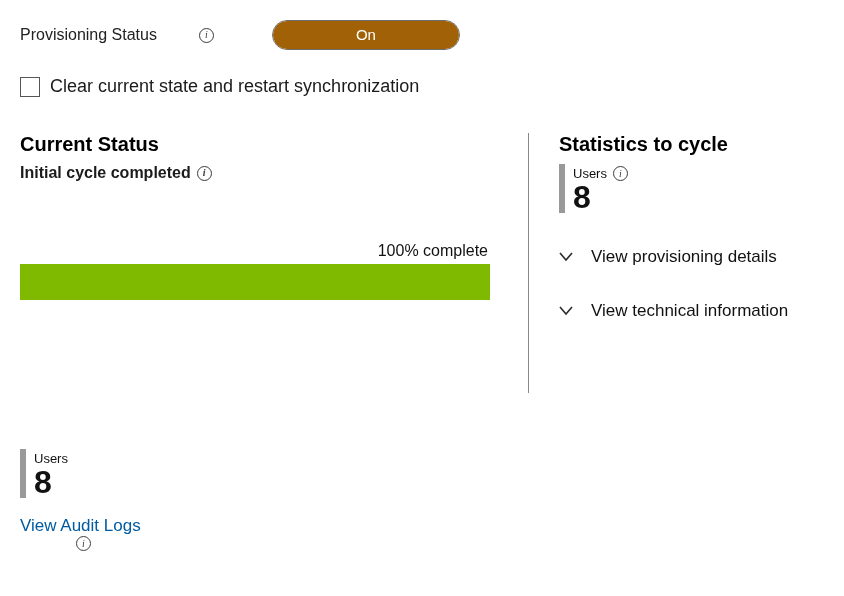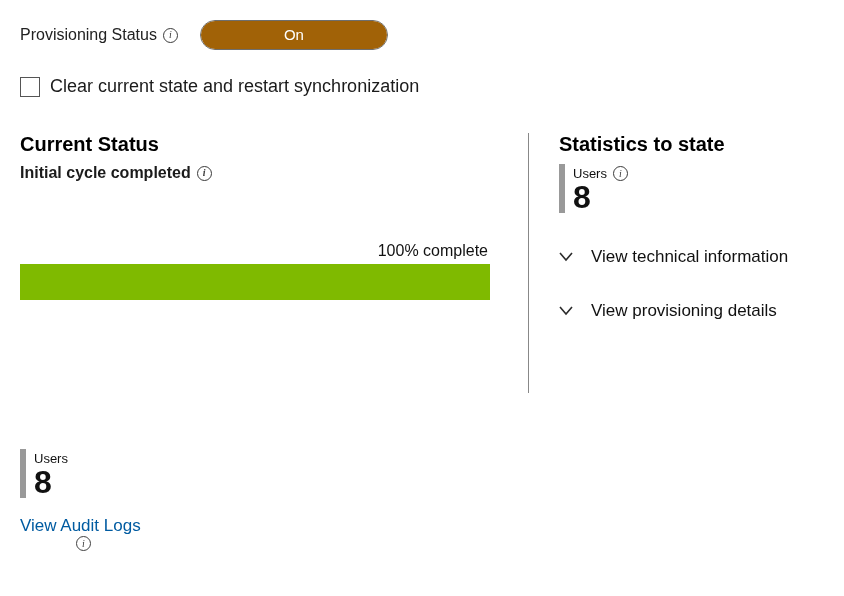--- a/index.html
+++ b/index.html
@@ -22,21 +22,21 @@
     border-radius: 50%;
     border: 1.2px solid #3a3a3a;
     font-size: 10px;
     font-style: italic;
     font-family: Georgia, serif;
     color: #3a3a3a;
     margin-left: 6px;
     line-height: 1;
     vertical-align: middle;
   }
-  .prov-row { margin-bottom: 22px; }
+  .prov-row { margin-bottom: 22px; gap: 36px; }
   .prov-label { font-size: 16px; color: #222; }
   .toggle {
     display: inline-flex;
     margin-left: 22px;
     border: 1.5px solid #6e6e6e;
     border-radius: 16px;
     overflow: hidden;
     width: 188px;
     height: 30px;
   }
@@ -168,48 +168,48 @@
     </div>
     <div class="progress-wrap">
       <div class="progress-label">100% complete</div>
       <div class="progress-bar"></div>
     </div>
   </div>
 
   <div class="divider"></div>
 
   <div class="right-col">
-    <h2>Statistics to state</h2>
+    <h2>Statistics to cycle</h2>
     <div class="stat-box">
       <div class="stat-bar"></div>
       <div class="stat-content">
         <div class="stat-label">
           <span>Users</span>
           <span class="info-icon">i</span>
         </div>
         <div class="stat-value">8</div>
       </div>
     </div>
 
     <div class="expand-item">
       <span class="chevron">
         <svg width="14" height="10" viewBox="0 0 14 10">
             <path d="M1 1 L7 8 L13 1" fill="none" stroke="#2b2b2b" stroke-width="1.6"></path>
           </svg>
       </span>
-      <span>View technical information</span>
+      <span>View provisioning details</span>
     </div>
 
     <div class="expand-item">
       <span class="chevron">
         <svg width="14" height="10" viewBox="0 0 14 10">
             <path d="M1 1 L7 8 L13 1" fill="none" stroke="#2b2b2b" stroke-width="1.6"></path>
           </svg>
       </span>
-      <span>View provisioning details</span>
+      <span>View technical information</span>
     </div>
   </div>
 </div>
 
 <div class="bottom-stat">
   <div class="stat-box">
     <div class="stat-bar"></div>
     <div class="stat-content">
       <div class="stat-label">
         <span>Users</span>

